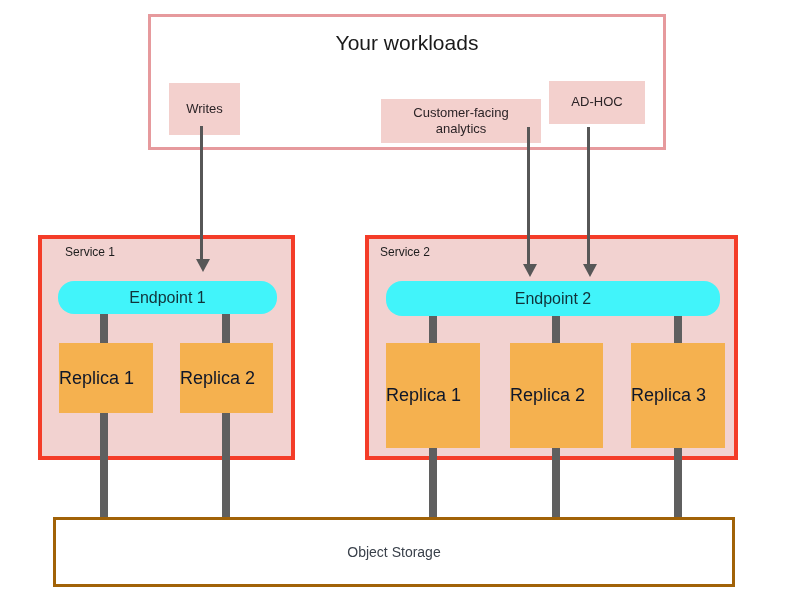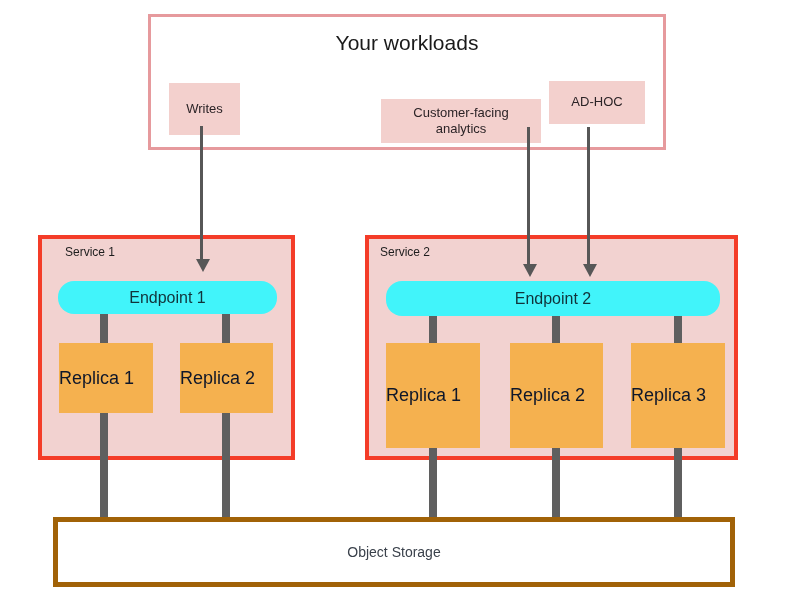--- a/index.html
+++ b/index.html
@@ -56,21 +56,21 @@
   
   .connector{position:absolute;width:8px;background:#5f5f5f;z-index:2;}
   .c-s1a{left:100px;top:314px;height:204px;}
   .c-s1b{left:222px;top:314px;height:204px;}
   .c-s2a{left:429px;top:316px;height:202px;}
   .c-s2b{left:552px;top:316px;height:202px;}
   .c-s2c{left:674px;top:316px;height:202px;}
 
   
   .storage-box{position:absolute;left:53px;top:517px;width:682px;height:70px;
-    border:5px solid #a16207;background:#ffffff;box-sizing:border-box;
+    border:3px solid #a16207;background:#ffffff;box-sizing:border-box;
     display:flex;align-items:center;justify-content:center;
     font-size:14px;color:#3a414b;z-index:3;}
 </style>
 </head>
 <body>
 
 <div id="canvas">
 
   <div class="workloads-box"></div>
   <div class="workloads-title">Your workloads</div>

